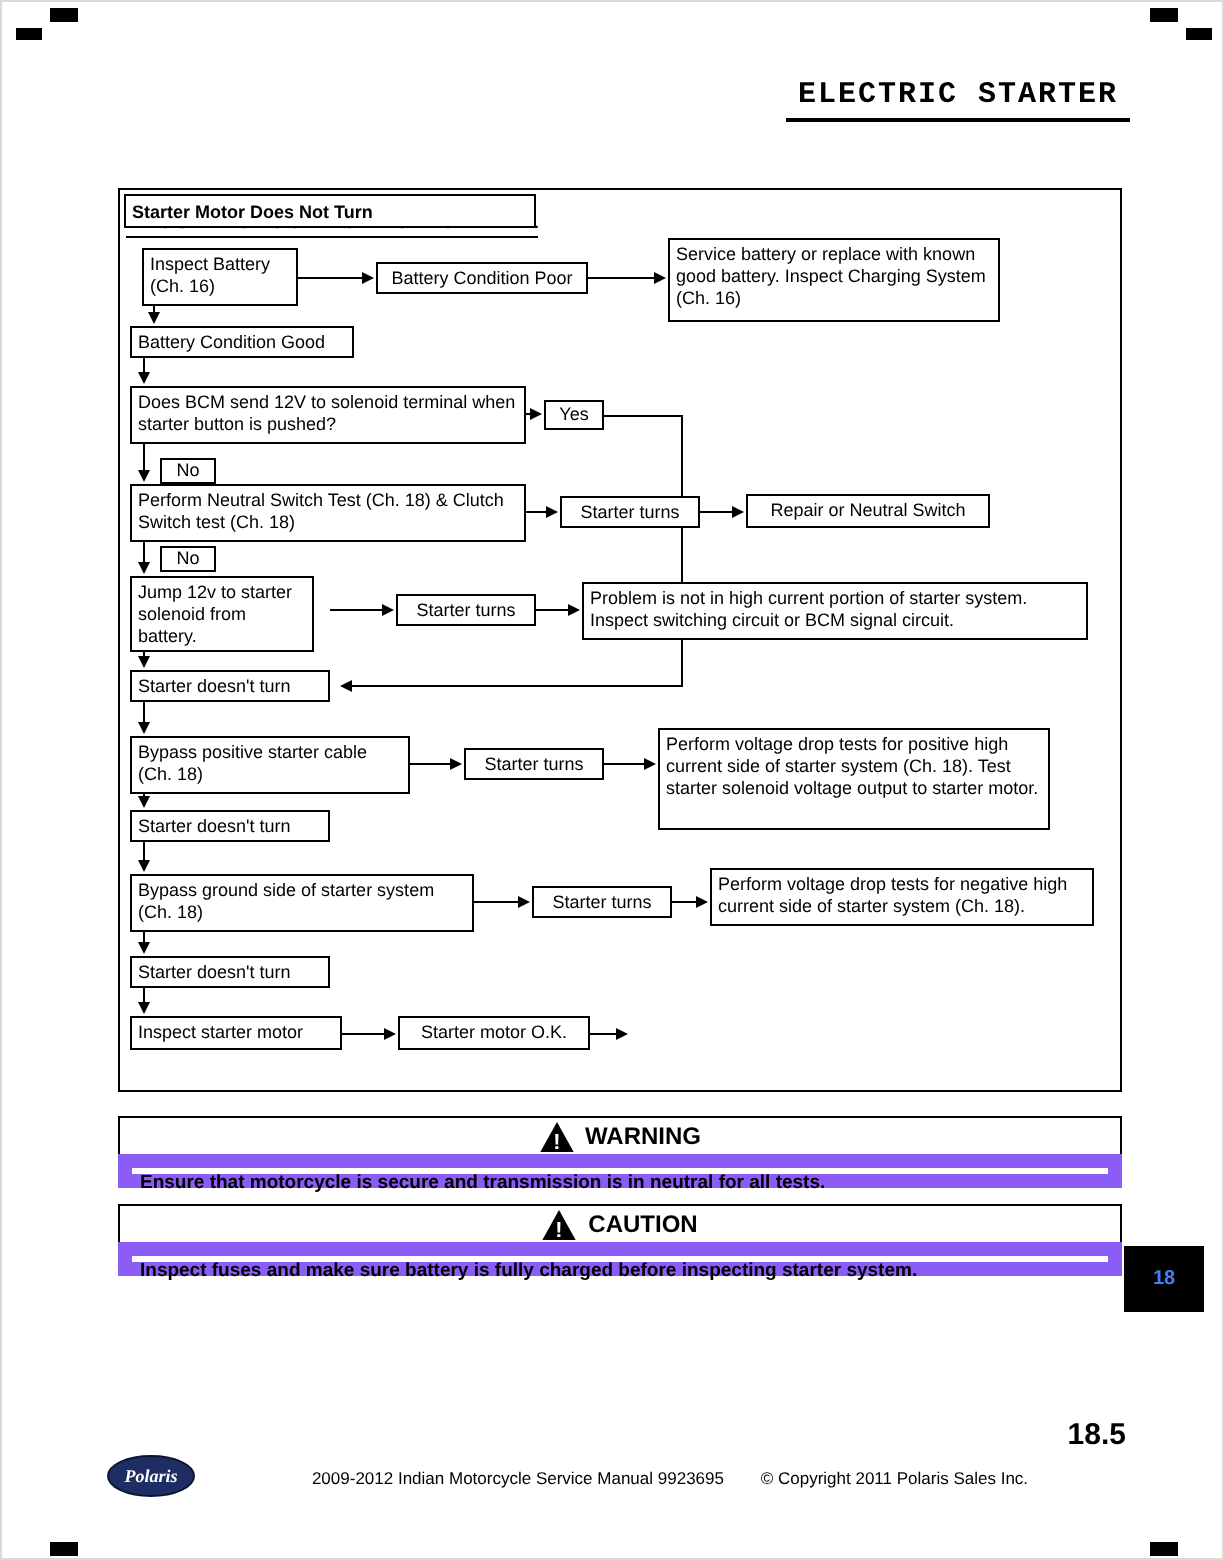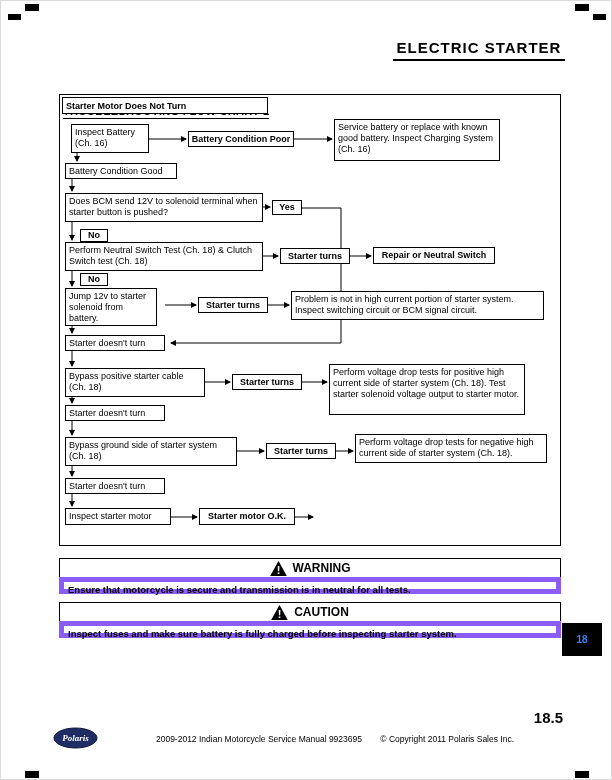--- a/index.html
+++ b/index.html
@@ -1,26 +1,26 @@
 <!DOCTYPE html>
 <html><head>
 <meta charset="utf-8">
 <style>
   html,body{margin:0;padding:0;background:#fff;}
   .page{position:relative;width:612px;height:780px;background:#fff;border:1px solid #d9d9d9;box-sizing:border-box;font-family:"Liberation Sans",sans-serif;color:#000;overflow:hidden;}
   .regmark{position:absolute;background:#000;}
-  .masthead{position:absolute;left:392px;top:38px;width:172px;text-align:center;font-family:Liberation Sans, sans-serif;font-weight:bold;font-size:15px;letter-spacing:1px;border-bottom:2px solid #000;padding-bottom:3px;}
+  .masthead{position:absolute;left:392px;top:38px;width:172px;text-align:center;font-family:Liberation Mono, monospace;font-weight:bold;font-size:15px;letter-spacing:1px;border-bottom:2px solid #000;padding-bottom:3px;}
   .section-title{position:absolute;left:62px;top:76px;font-size:11px;font-weight:bold;letter-spacing:.3px;border-bottom:1px solid #000;padding-bottom:1px;margin-top:28px;}
   .flow-border{position:absolute;left:58px;top:93px;width:502px;height:452px;border:1px solid #000;box-sizing:border-box;}
   svg.arrows{position:absolute;left:0;top:0;pointer-events:none;}
   .node{position:absolute;border:1px solid #000;background:#fff;font-size:9px;line-height:11px;padding:2px 3px;box-sizing:border-box;}
-  .node.ctr{display:flex;align-items:center;justify-content:center;text-align:right;padding:1px 2px;font-weight:bold;}
+  .node.ctr{display:flex;align-items:center;justify-content:center;text-align:right;padding:1px 2px;}
   .node.bold{font-weight:bold;}
   .alert-header{position:absolute;left:58px;width:502px;height:20px;border:1px solid #000;box-sizing:border-box;display:flex;align-items:center;justify-content:center;gap:6px;font-weight:bold;font-size:12px;background:#fff;}
-  .alert-text{position:absolute;left:58px;width:502px;height:17px;border:5px solid #8b5cf6;box-sizing:border-box;font-weight:bold;font-size:9.5px;line-height:15px;padding-left:4px;background:#fff;}
+  .alert-text{position:absolute;left:58px;width:502px;height:17px;border:7px solid #8b5cf6;box-sizing:border-box;font-weight:bold;font-size:9.5px;line-height:15px;padding-left:4px;background:#fff;}
   .chapter-tab{position:absolute;left:561px;top:622px;width:40px;height:33px;background:#000;color:#3b82f6;font-weight:bold;font-size:10px;display:flex;align-items:center;justify-content:center;}
   .page-number{position:absolute;left:522px;top:708px;width:40px;text-align:right;font-weight:bold;font-size:15px;}
   .footer-text{position:absolute;left:0;top:733px;width:612px;text-align:center;font-size:8.5px;margin-left:28px;}
   .footer-text span{margin:0 8px;}
   .logo{position:absolute;left:52px;top:726px;}
 </style>
 </head>
 <body>
 
 <div class="page">

